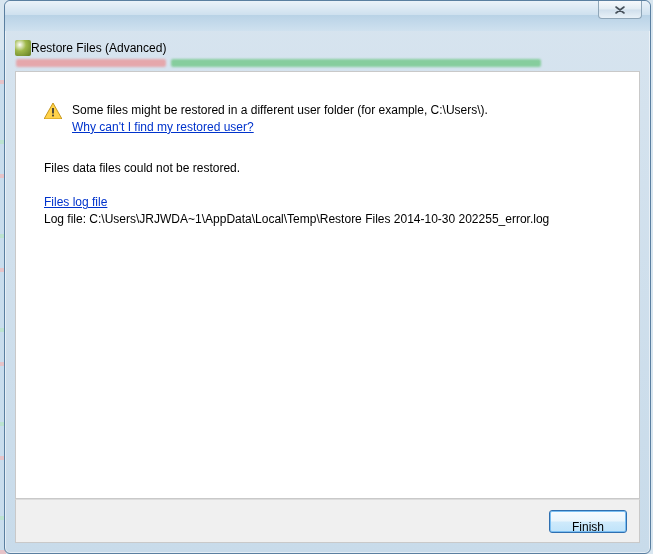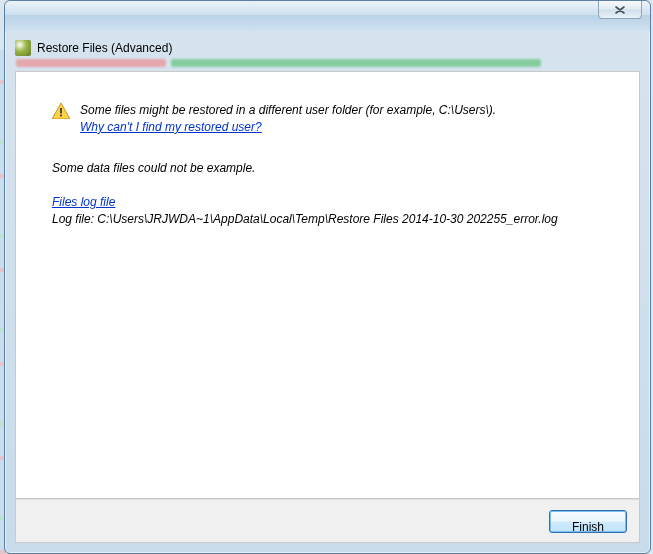--- a/index.html
+++ b/index.html
@@ -49,21 +49,20 @@
   }
   .close-btn svg { display:block; }
   .header-row {
     position: absolute;
     left: 6px;
     top: 34px;
     right: 6px;
     height: 26px;
     display: flex;
     align-items: center;
-    gap: 6px;
     padding-left: 4px;
   }
   .header-icon {
     width: 16px; height: 16px;
     background: radial-gradient(circle at 30% 30%, #fff 0%, #9fb84a 40%, #5f7a22 100%);
     border-radius: 2px;
     position: relative;
   }
   .header-title {
     color: #000;
@@ -90,24 +89,23 @@
     border: 1px solid #c9c9c9;
   }
   .page-heading {
     color: #003399;
     font-size: 16px;
     font-weight: normal;
     margin: 0;
     padding: 22px 28px 8px 28px;
   }
   .body-area {
-    padding: 30px 28px 0 36px;
+    padding: 30px 28px 0 28px;
     color: #000;
     line-height: 1.4;
-    font-style: italic;
   }
   .warn-row {
     display: flex;
     align-items: flex-start;
     gap: 10px;
     margin-bottom: 24px;
   }
   .warn-icon {
     flex: 0 0 auto;
     width: 18px; height: 16px;
@@ -182,21 +180,21 @@
           <path d="M9 0 L18 16 L0 16 Z" fill="#ffd24a" stroke="#b88400" stroke-width="0.8"></path>
           <rect x="8.1" y="5" width="1.8" height="5.5" fill="#3a3a3a"></rect>
           <rect x="8.1" y="11.6" width="1.8" height="1.8" fill="#3a3a3a"></rect>
         </svg>
         <div class="warn-text">
           <div>Some files might be restored in a different user folder (for example, C:\Users\).</div>
           <span class="link">Why can't I find my restored user?</span>
         </div>
       </div>
 
-      <p class="plain-para">Some data files could not be example.</p>
+      <p class="plain-para">Files data files could not be restored.</p>
 
       <div>
         <span class="link">Files log file</span><br>
         <span class="logpath">Log file: C:\Users\JRJWDA~1\AppData\Local\Temp\Restore Files 2014-10-30 202255_error.log</span>
       </div>
 
     </div>
   </div>
 
   <div class="footer-bar">

